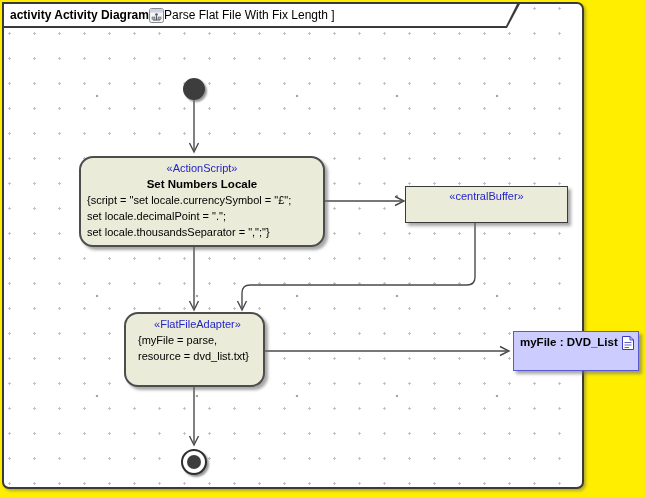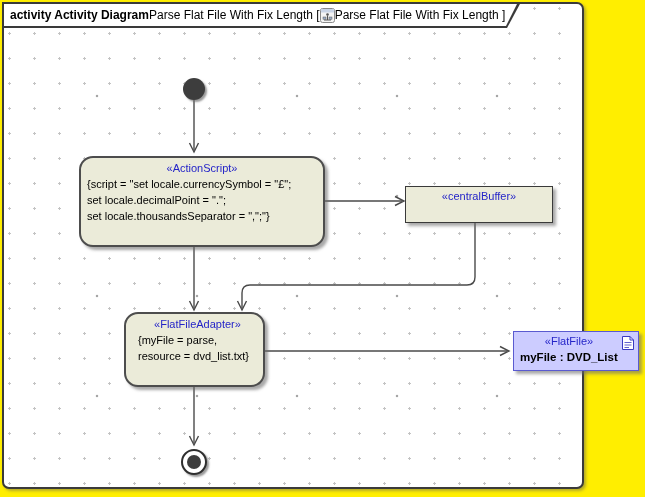--- a/index.html
+++ b/index.html
@@ -85,21 +85,20 @@
     background:#3d3d3d;border-radius:50%;
   }
 </style>
 </head>
 <body>
 
 <div class="frame">
   <div class="frame-title">
     <div class="frame-title-inner">
       <span class="bold">activity Activity Diagram</span>
-      <span>Parse Flat File With Fix Length [</span>
       <span class="title-icon">
         <svg width="15" height="15" viewBox="0 0 15 15">
           <rect x="0.5" y="0.5" width="14" height="14" rx="2" fill="#f4f4f4" stroke="#8a8a8a"></rect>
           <rect x="1" y="1" width="13" height="3.5" fill="#c9d4e6" stroke="none"></rect>
           <circle cx="7.5" cy="6.5" r="1.3" fill="#555"></circle>
           <line x1="7.5" y1="7.5" x2="7.5" y2="12" stroke="#555" stroke-width="1"></line>
           <line x1="4" y1="12" x2="11" y2="12" stroke="#555" stroke-width="1"></line>
           <rect x="3" y="9" width="3" height="2.2" fill="#9db0cc" stroke="#555" stroke-width="0.5"></rect>
           <rect x="9" y="9" width="3" height="2.2" fill="#9db0cc" stroke="#555" stroke-width="0.5"></rect>
         </svg>
@@ -141,37 +140,37 @@
       <line x1="194" y1="387" x2="194" y2="443"></line>
       <polyline points="189.5,436 194,445 198.5,436"></polyline>
     </g>
   </g>
 </svg>
 
 <div class="initial-node"></div>
 
 <div class="uml-node action-node" style="left:79px;top:156px;width:246px;height:91px;">
   <span class="stereotype">«ActionScript»</span>
+  <span class="node-name">Set Numbers Locale</span>
   <span class="node-body">{script = "set locale.currencySymbol = "£";</span>
   <span class="node-body">set locale.decimalPoint = ".";</span>
   <span class="node-body">set locale.thousandsSeparator = ",";"}</span>
 </div>
 
-<div class="uml-node buffer-node" style="left:405px;top:186px;width:148px;height:37px;">
+<div class="uml-node buffer-node" style="left:405px;top:186px;width:163px;height:37px;">
   <span class="stereotype">«centralBuffer»</span>
 </div>
 
 <div class="uml-node action-node" style="left:124px;top:312px;width:141px;height:75px;padding-left:12px;">
   <span class="stereotype">«FlatFileAdapter»</span>
   <span class="node-body">{myFile = parse,</span>
   <span class="node-body">resource = dvd_list.txt}</span>
 </div>
 
 <div class="uml-node object-node" style="left:513px;top:331px;width:126px;height:40px;">
-  <span class="stereotype">«FlatFile»</span>
   <span class="node-name">myFile : DVD_List</span>
   <span class="doc-icon">
     <svg width="12" height="14" viewBox="0 0 12 14">
       <path d="M0.5,0.5 L8,0.5 L11.5,4 L11.5,13.5 L0.5,13.5 Z" fill="#ffffff" stroke="#3a3ac0"></path>
       <path d="M8,0.5 L8,4 L11.5,4" fill="none" stroke="#3a3ac0"></path>
       <line x1="2.5" y1="6.5" x2="9.5" y2="6.5" stroke="#3a3ac0" stroke-width="0.8"></line>
       <line x1="2.5" y1="9" x2="9.5" y2="9" stroke="#3a3ac0" stroke-width="0.8"></line>
       <line x1="2.5" y1="11.5" x2="7" y2="11.5" stroke="#3a3ac0" stroke-width="0.8"></line>
     </svg>
   </span>

